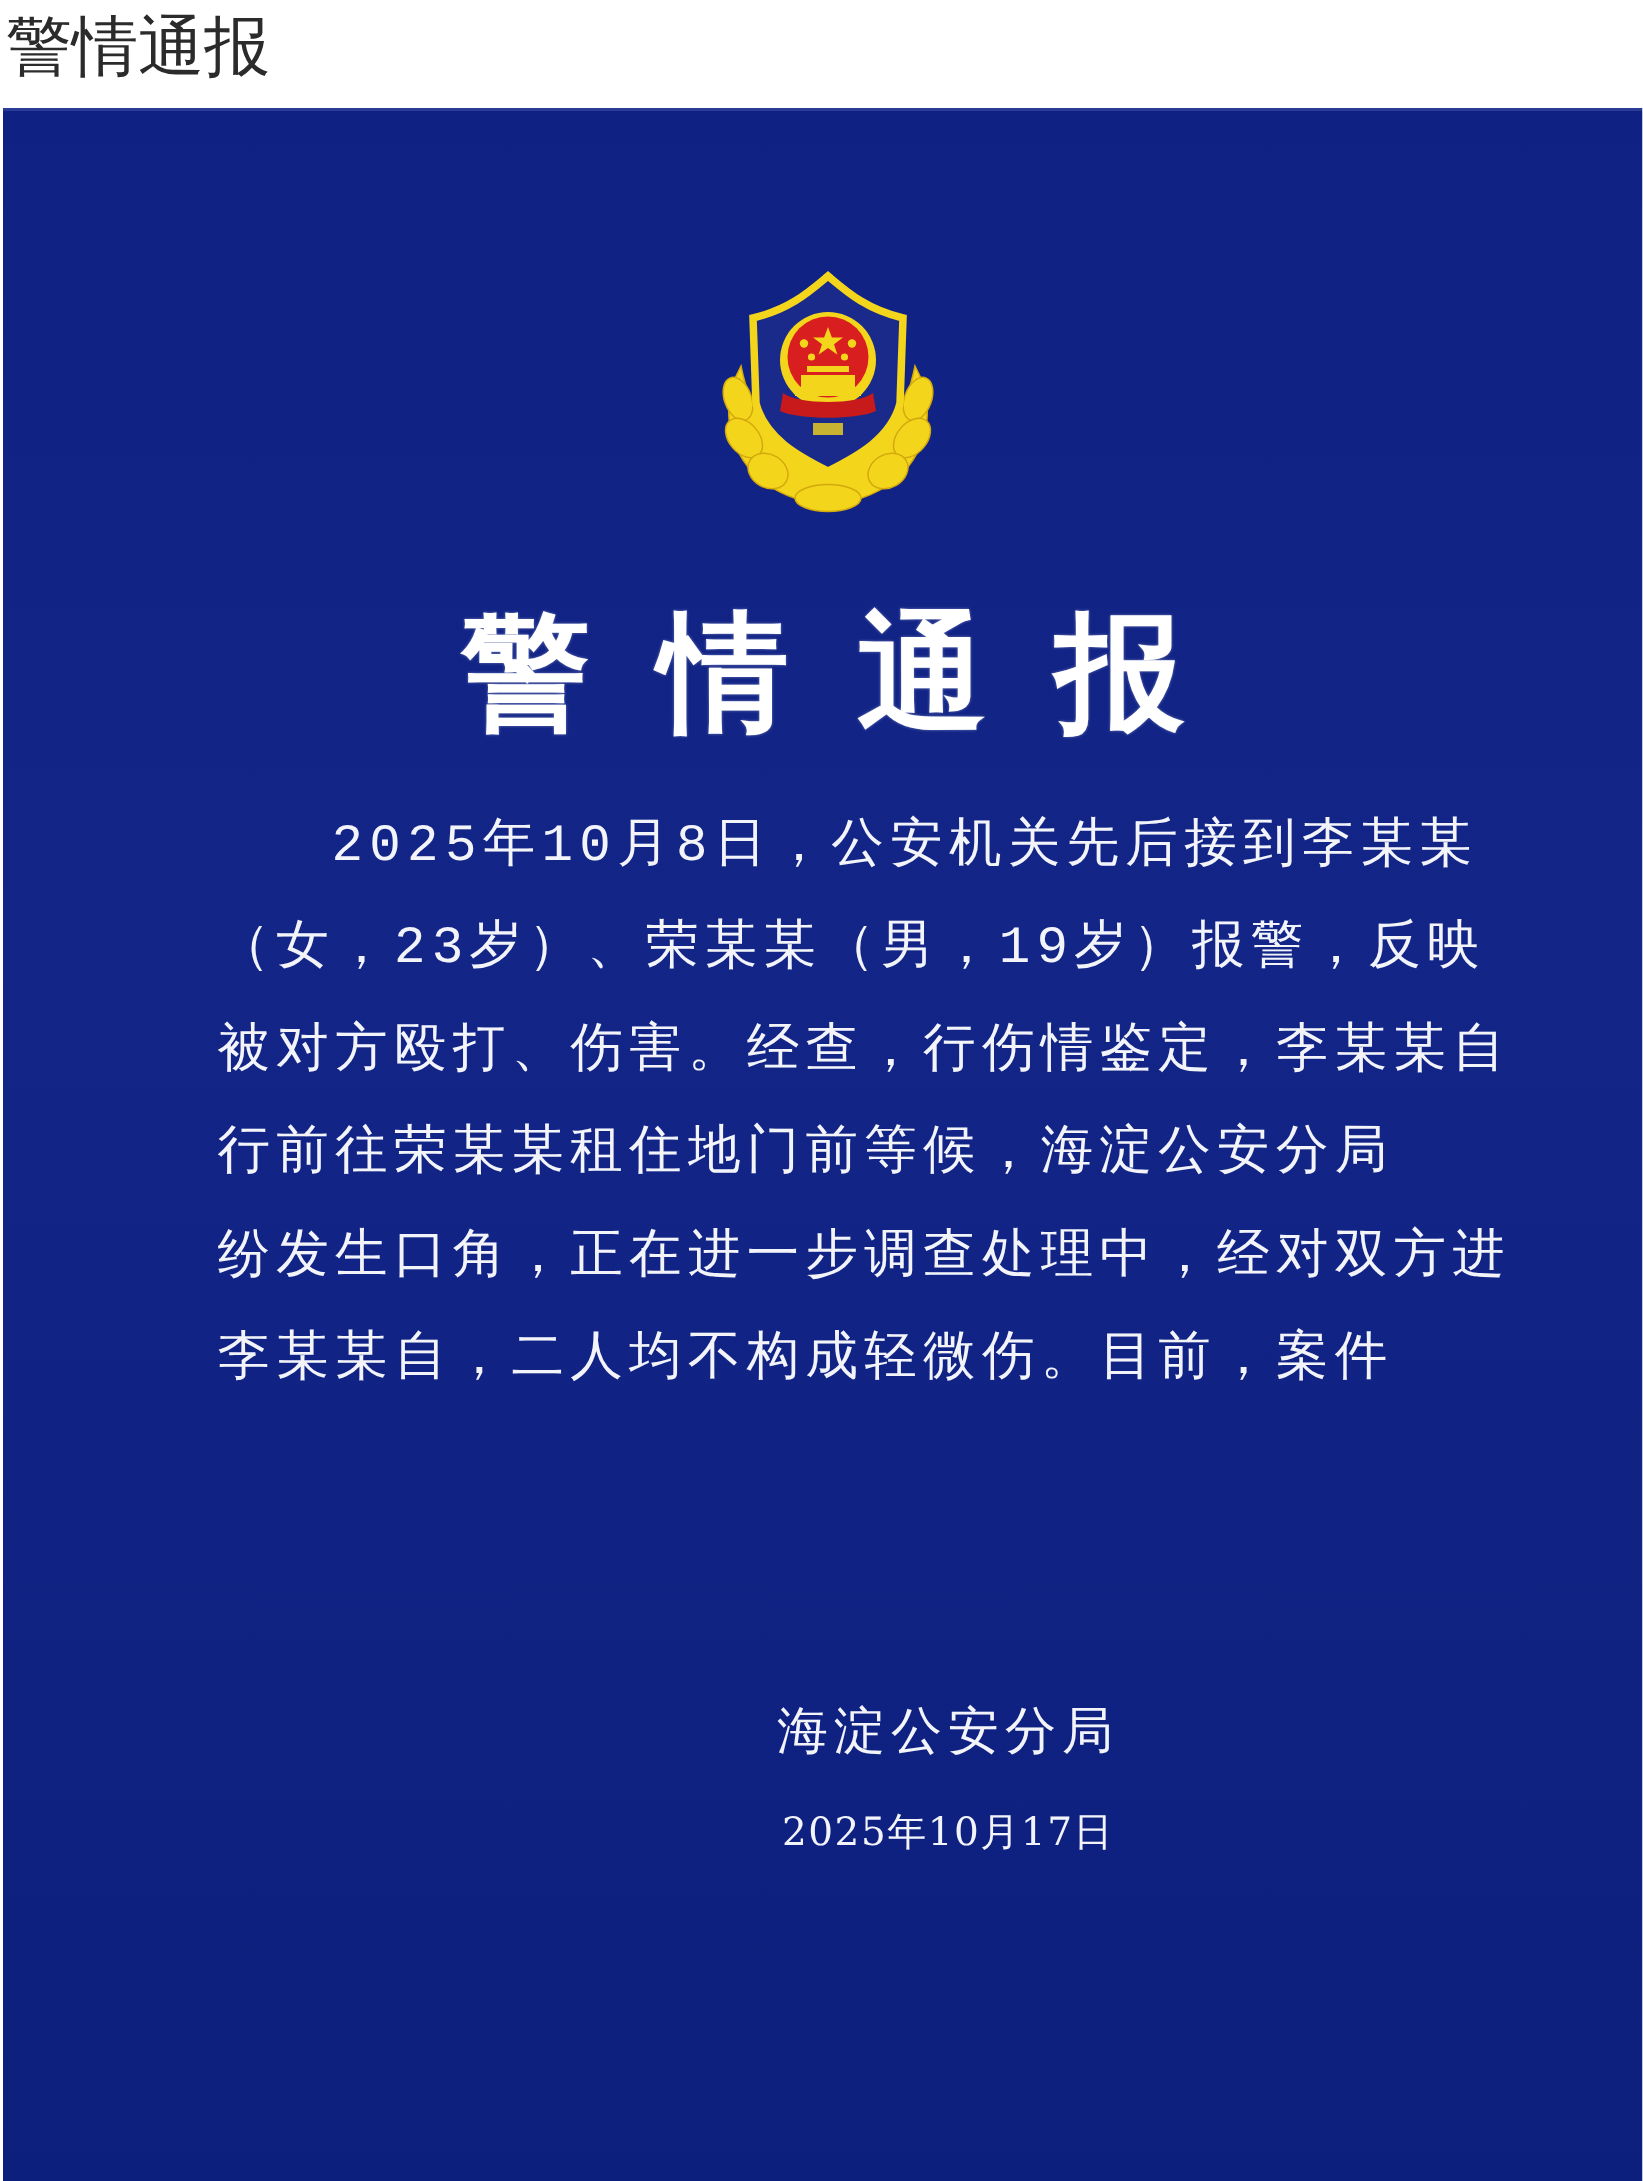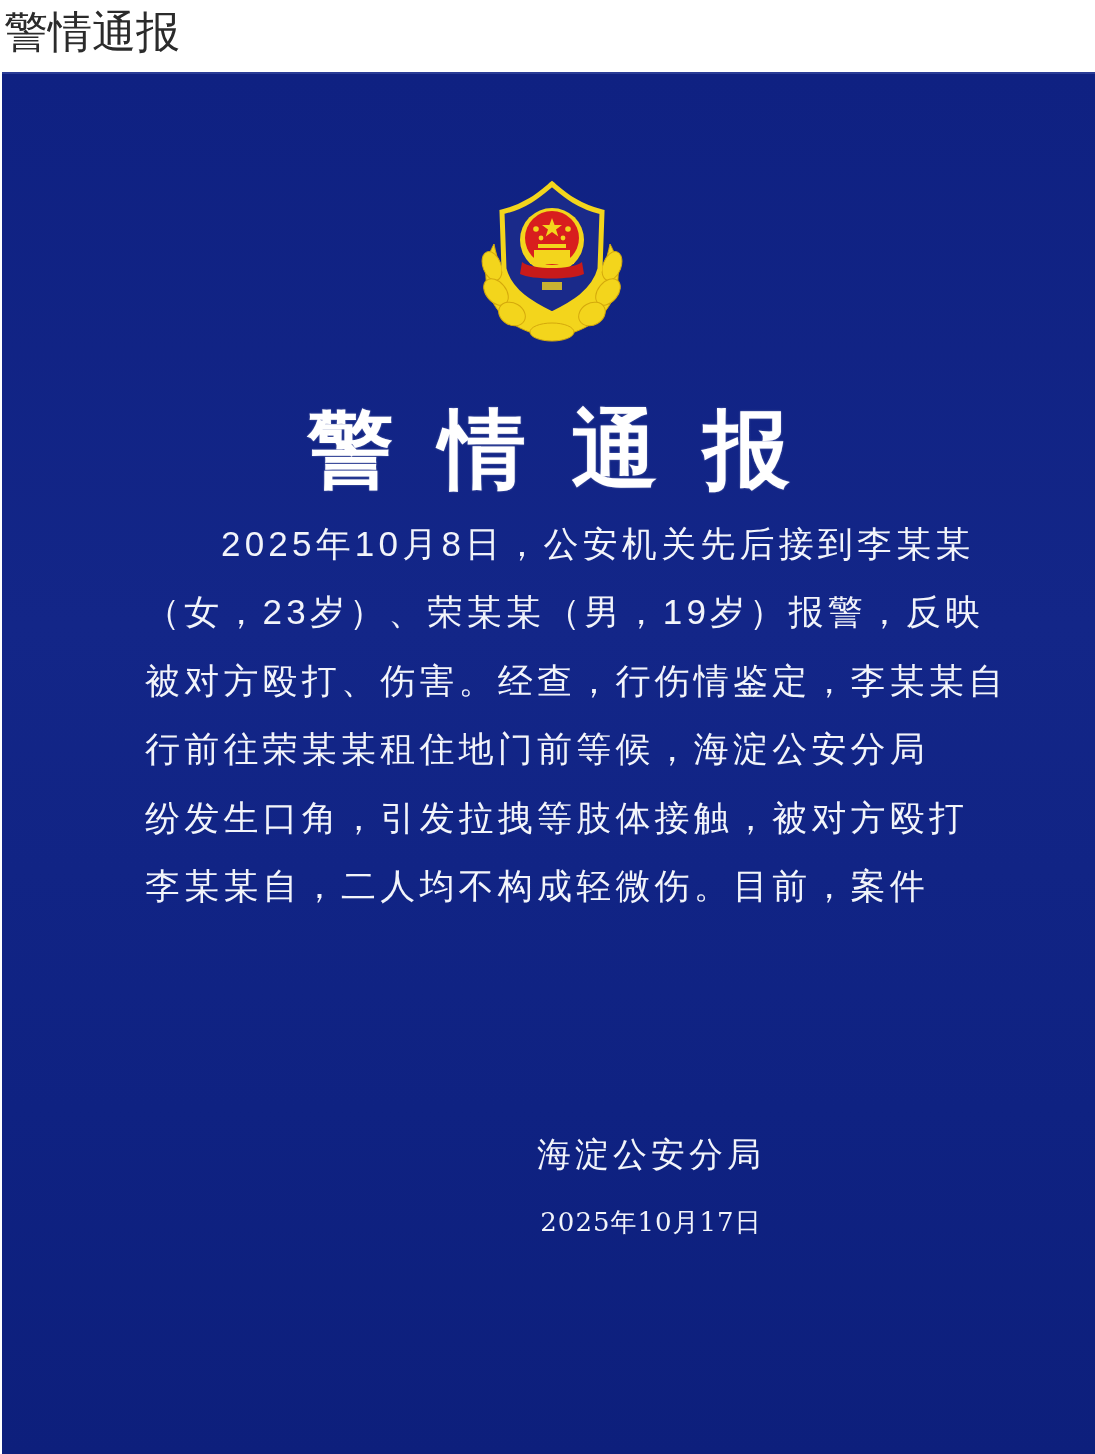--- a/index.html
+++ b/index.html
@@ -21,29 +21,29 @@
     position: absolute; left: 470px; top: 100px; width: 160px; height: 170px;
   }
   .notice-title {
     position: absolute; left: 0; width: 1093px; top: 325px;
     text-align: center; color: #ffffff;
     font-family: "DejaVu Serif", serif; font-weight: bold;
     font-size: 86px; letter-spacing: 46px; text-indent: 46px; line-height: 100px;
     text-shadow: 0 0 2px rgba(255,255,255,0.4);
   }
   .notice-body {
-    position: absolute; left: 143px; top: 436px; width: 818px;
-    color: #f2f4fa; font-family: Liberation Sans, sans-serif;
+    position: absolute; left: 143px; top: 456px; width: 818px;
+    color: #f2f4fa; font-family: Liberation Mono, monospace;
     font-size: 35px; line-height: 68.4px; letter-spacing: 4.2px;
     text-align: justify;
   }
   .notice-body .line { display: block; white-space: nowrap; }
   .notice-body .indent { padding-left: 76px; }
   .signature {
-    position: absolute; left: 499px; width: 300px; top: 1050px;
+    position: absolute; left: 480px; width: 300px; top: 1050px;
     color: #f2f4fa; font-family: "DejaVu Serif", serif; text-align: center;
   }
   .sig-org { font-size: 34px; letter-spacing: 4px; line-height: 60px; }
   .sig-date { font-size: 26px; letter-spacing: 1px; line-height: 60px; margin-top: 8px; }
 </style>
 </head>
 <body>
 
 <div class="page-heading">警情通报</div>
 
@@ -86,21 +86,21 @@
     <rect x="70" y="108" width="20" height="8" fill="#f3d51c" opacity="0.8"></rect>
   </svg>
 
   <div class="notice-title">警情通报</div>
 
   <div class="notice-body">
     <span class="line indent">2025年10月8日，公安机关先后接到李某某</span>
     <span class="line">（女，23岁）、荣某某（男，19岁）报警，反映</span>
     <span class="line">被对方殴打、伤害。经查，行伤情鉴定，李某某自</span>
     <span class="line">行前往荣某某租住地门前等候，海淀公安分局</span>
-    <span class="line">纷发生口角，引发拉拽等肢体接触，被对方殴打</span>
+    <span class="line">纷发生口角，正在进一步调查处理中，经对双方进</span>
     <span class="line">李某某自，二人均不构成轻微伤。目前，案件</span>
   </div>
 
   <div class="signature">
     <div class="sig-org">海淀公安分局</div>
     <div class="sig-date">2025年10月17日</div>
   </div>
 </div>
 
 </body></html>

